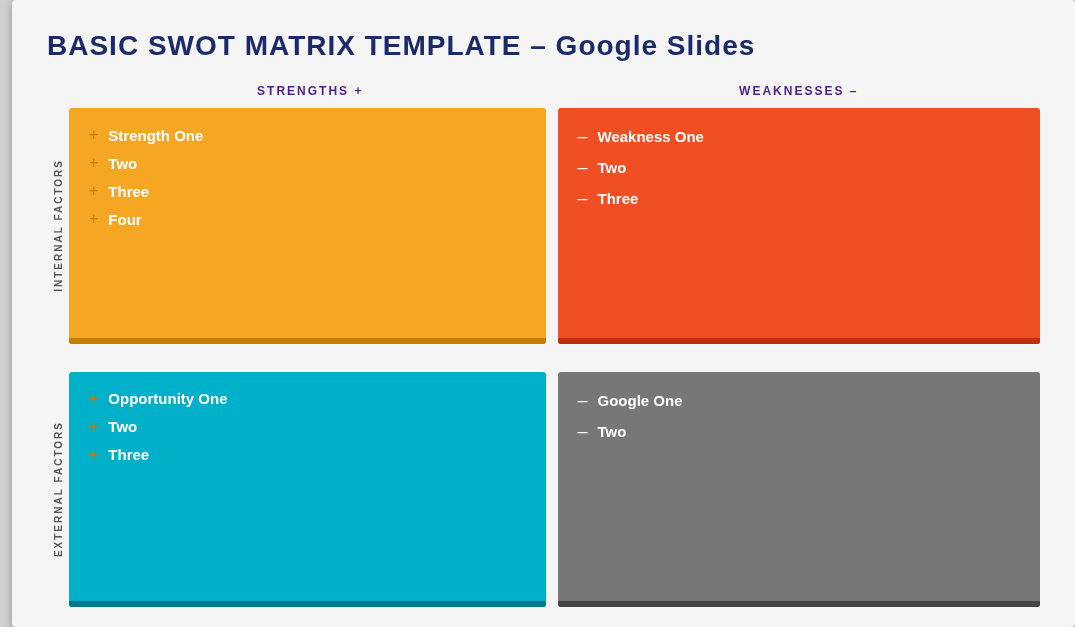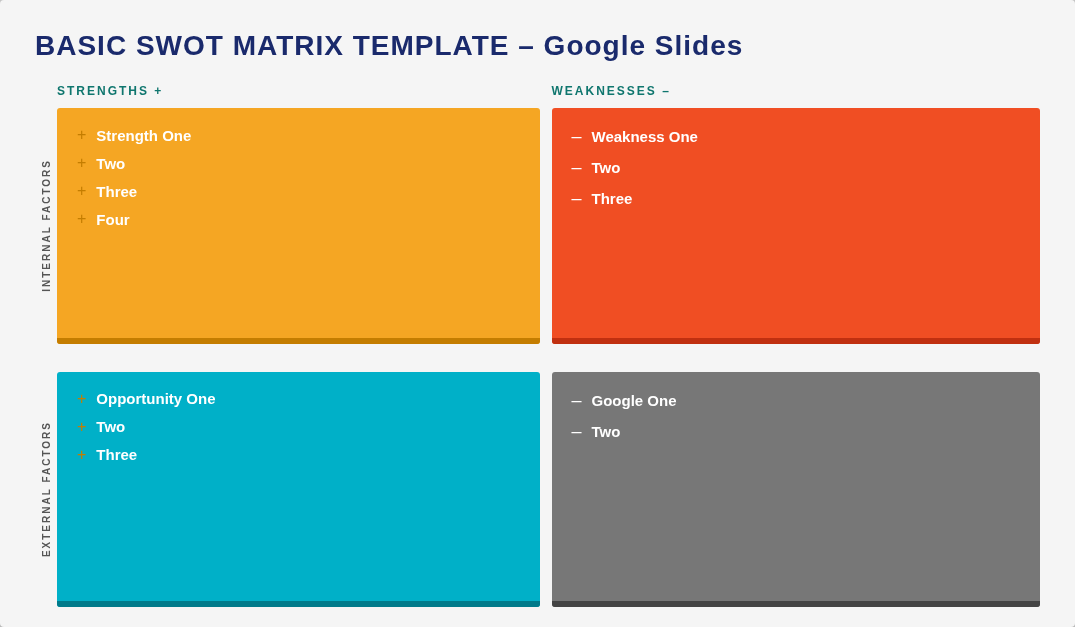--- a/index.html
+++ b/index.html
@@ -13,33 +13,34 @@
     }
     .slide-container {
       width: 1075px;
       height: 627px;
       background: #f5f5f5;
       border-radius: 4px;
       padding: 30px 35px 20px 35px;
       display: flex;
       flex-direction: column;
       box-shadow: 0 2px 8px rgba(0,0,0,0.3);
+      margin-left: 12px;
     }
     .slide-title {
       color: #1a2a6c;
       font-size: 28px;
       font-weight: 900;
       letter-spacing: 1px;
       margin-bottom: 18px;
     }
     .col-header {
-      text-align: left;
+      text-align: center;
       font-size: 12px;
       letter-spacing: 2px;
-      color: #0f766e;
+      color: #4c1d95;
       font-weight: 600;
       text-transform: uppercase;
       padding: 4px 0 6px 0;
     }
     .col-header.left { grid-column: 1; }
     .col-header.right { grid-column: 2; }
 
     .quadrant {
       border-radius: 3px;
       padding: 18px 20px;

